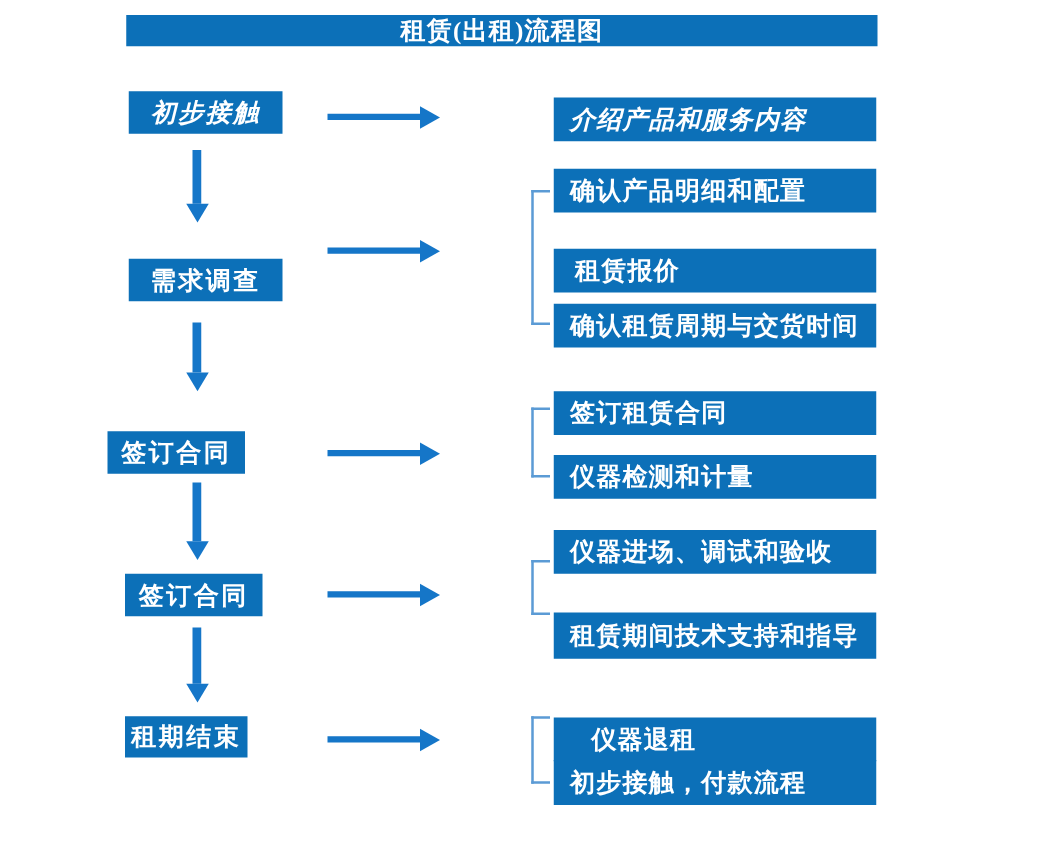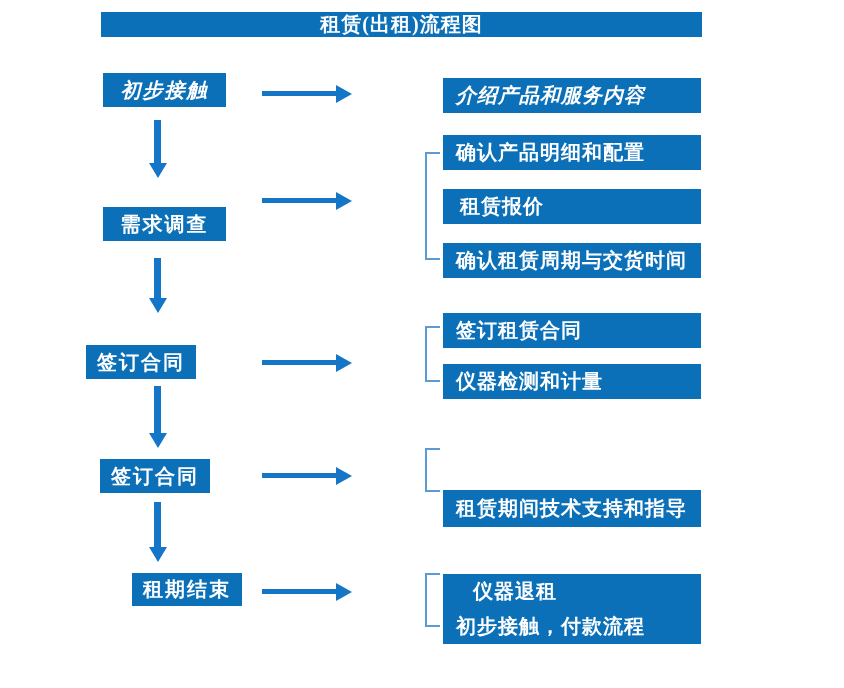--- a/index.html
+++ b/index.html
@@ -80,28 +80,29 @@
 <div class="canvas">
 
   <div class="title-bar">
     <span>租赁(出租)流程图</span>
   </div>
 
   <div class="lbox" style="left:103px;top:73px;width:123px;height:34px;font-style:italic;">初步接触</div>
   <div class="lbox" style="left:103px;top:187px;width:123px;height:34px;margin-top:20px;">需求调查</div>
   <div class="lbox" style="left:86px;top:345px;width:110px;height:34px;">签订合同</div>
   <div class="lbox" style="left:100px;top:459px;width:110px;height:34px;">签订合同</div>
-  <div class="lbox" style="left:100px;top:573px;width:110px;height:33px;margin-left:32px;">租期结束</div>
+  <div class="lbox" style="left:100px;top:573px;width:98px;height:33px;">租期结束</div>
 
   <div class="rbox" style="top:78px;font-style:italic;">介绍产品和服务内容</div>
   <div class="rbox" style="top:135px;">确认产品明细和配置</div>
-  <div class="rbox" style="top:189px;padding-left:17px;">租赁报价</div>
+  <div class="rbox" style="top:199px;padding-left:17px;">租赁报价</div>
   <div class="rbox" style="top:243px;">确认租赁周期与交货时间</div>
   <div class="rbox" style="top:313px;">签订租赁合同</div>
   <div class="rbox" style="top:364px;">仪器检测和计量</div>
+  <div class="rbox" style="top:424px;">仪器进场、调试和验收</div>
   <div class="rbox" style="top:490px;height:37px;">租赁期间技术支持和指导</div>
   <div class="rbox" style="top:574px;padding-left:30px;">仪器退租</div>
   <div class="rbox" style="top:608px;height:36px;">初步接触，付款流程</div>
 
   <div class="harrow" style="top:91px;"></div>
   <div class="harrow" style="top:198px;"></div>
   <div class="harrow" style="top:360px;"></div>
   <div class="harrow" style="top:473px;"></div>
   <div class="harrow" style="top:589px;"></div>
 

